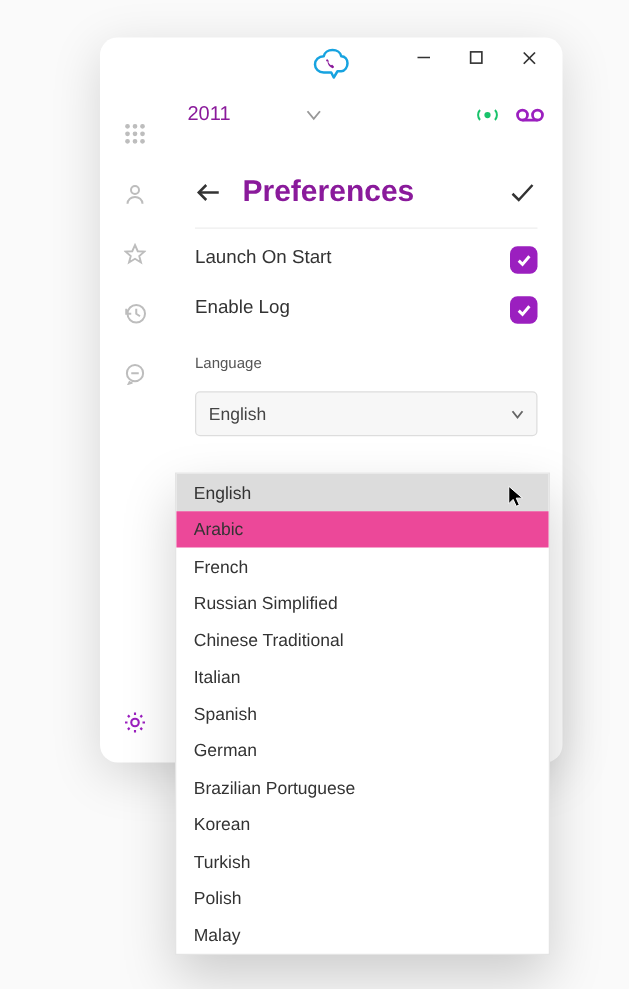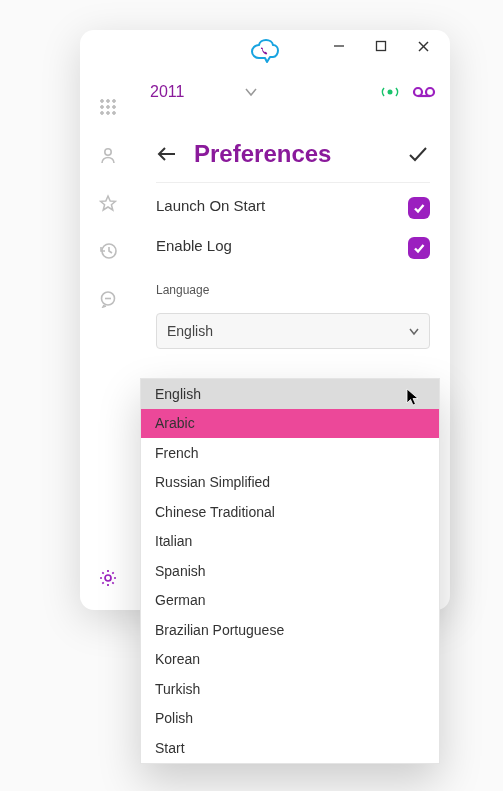--- a/index.html
+++ b/index.html
@@ -192,20 +192,20 @@
     <div class="opt">French</div>
     <div class="opt">Russian Simplified</div>
     <div class="opt">Chinese Traditional</div>
     <div class="opt">Italian</div>
     <div class="opt">Spanish</div>
     <div class="opt">German</div>
     <div class="opt">Brazilian Portuguese</div>
     <div class="opt">Korean</div>
     <div class="opt">Turkish</div>
     <div class="opt">Polish</div>
-    <div class="opt">Start</div>
+    <div class="opt">Malay</div>
   </div>
 
 <span class="cursor">
   <svg width="14" height="18">
       <polygon points="1,1 1,15 4.5,11.5 7,17 9.5,16 7,10.5 12,10.5" fill="#000" stroke="#fff" stroke-width="0.8"></polygon>
     </svg>
 </span>
 
 </body></html>

